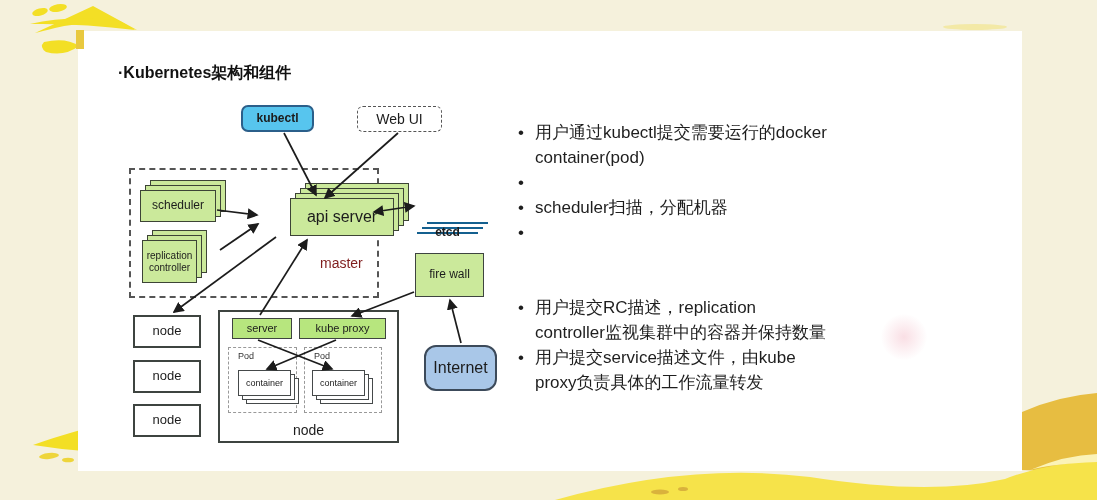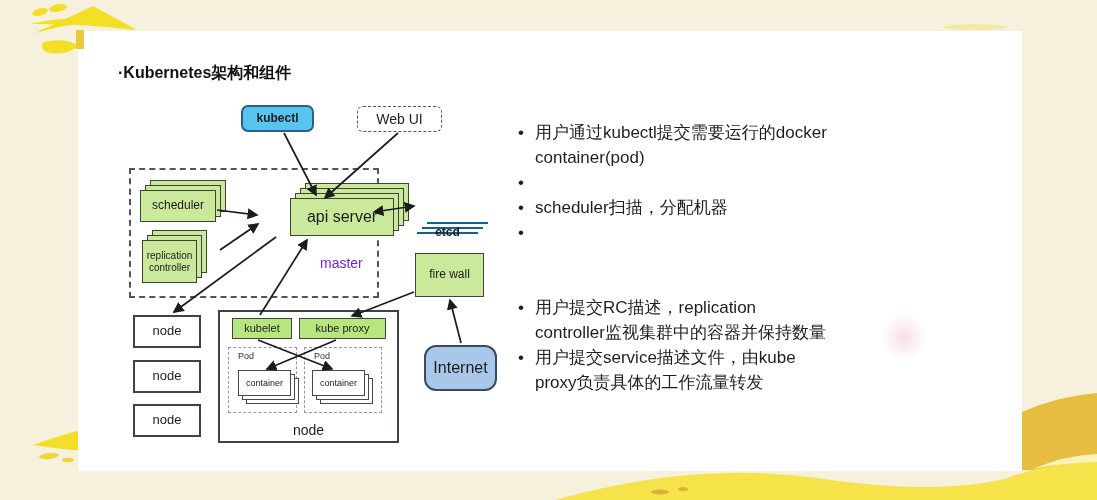--- a/index.html
+++ b/index.html
@@ -28,21 +28,21 @@
     text-align:center;line-height:1.15;
   }
   .green{background:#cbe99b;}
   .bgreen{background:#b7e67e;border-width:1.5px;}
   .blue-round{background:#57c5ee;border:2px solid #2b5f8a;border-radius:7px;font-weight:bold;}
   .dashed{border:1.6px dashed #555;background:#fff;border-radius:6px;}
   .master{border:2px dashed #555;background:transparent;}
   .nodebig{border:2px solid #3e4440;background:#fff;}
   .podbox{border:1.4px dashed #999;background:#fff;justify-content:flex-start;align-items:flex-start;}
   .internet{background:#a9c7e8;border:2px solid #3c4a5a;border-radius:12px;}
-  .lbl{position:absolute;color:#6d28d9;}
+  .lbl{position:absolute;color:#7f1d1d;}
   
   .stack{position:absolute;box-sizing:border-box;}
   .stack .l,.stack .face{
     position:absolute;left:0;top:0;right:0;bottom:0;
     border:1.7px solid #3d4436;box-sizing:border-box;
   }
   .stack .face{display:flex;align-items:center;justify-content:center;z-index:3;
     text-align:center;line-height:1.15;white-space:pre-line;}
   .stack .l1{transform:translate(5px,-5px);z-index:2;}
   .stack .l2{transform:translate(10px,-10px);z-index:1;}
@@ -125,21 +125,21 @@
     <span class="face">etcd</span>
   </div>
 
   <div class="box green" style="left:337px;top:222px;width:69px;height:44px;font-size:12px;border-width:1.7px;">fire wall</div>
 
   <div class="box" style="left:55px;top:284px;width:68px;height:33px;font-size:13px;">node</div>
   <div class="box" style="left:55px;top:329px;width:68px;height:33px;font-size:13px;">node</div>
   <div class="box" style="left:55px;top:373px;width:68px;height:33px;font-size:13px;">node</div>
 
   <div class="box nodebig" style="left:140px;top:279px;width:181px;height:133px;"></div>
-  <div class="box bgreen" style="left:154px;top:287px;width:60px;height:21px;font-size:11px;">kubelet</div>
+  <div class="box bgreen" style="left:154px;top:287px;width:60px;height:21px;font-size:11px;">server</div>
   <div class="box bgreen" style="left:221px;top:287px;width:87px;height:21px;font-size:11px;">kube proxy</div>
 
   <div class="box podbox" style="left:150px;top:316px;width:69px;height:66px;">
     <span class="podlabel">Pod</span>
   </div>
   <div class="box podbox" style="left:226px;top:316px;width:78px;height:66px;">
     <span class="podlabel">Pod</span>
   </div>
 
   <div class="stack swhite down" style="left:160px;top:339px;width:53px;height:26px;font-size:9px;">

